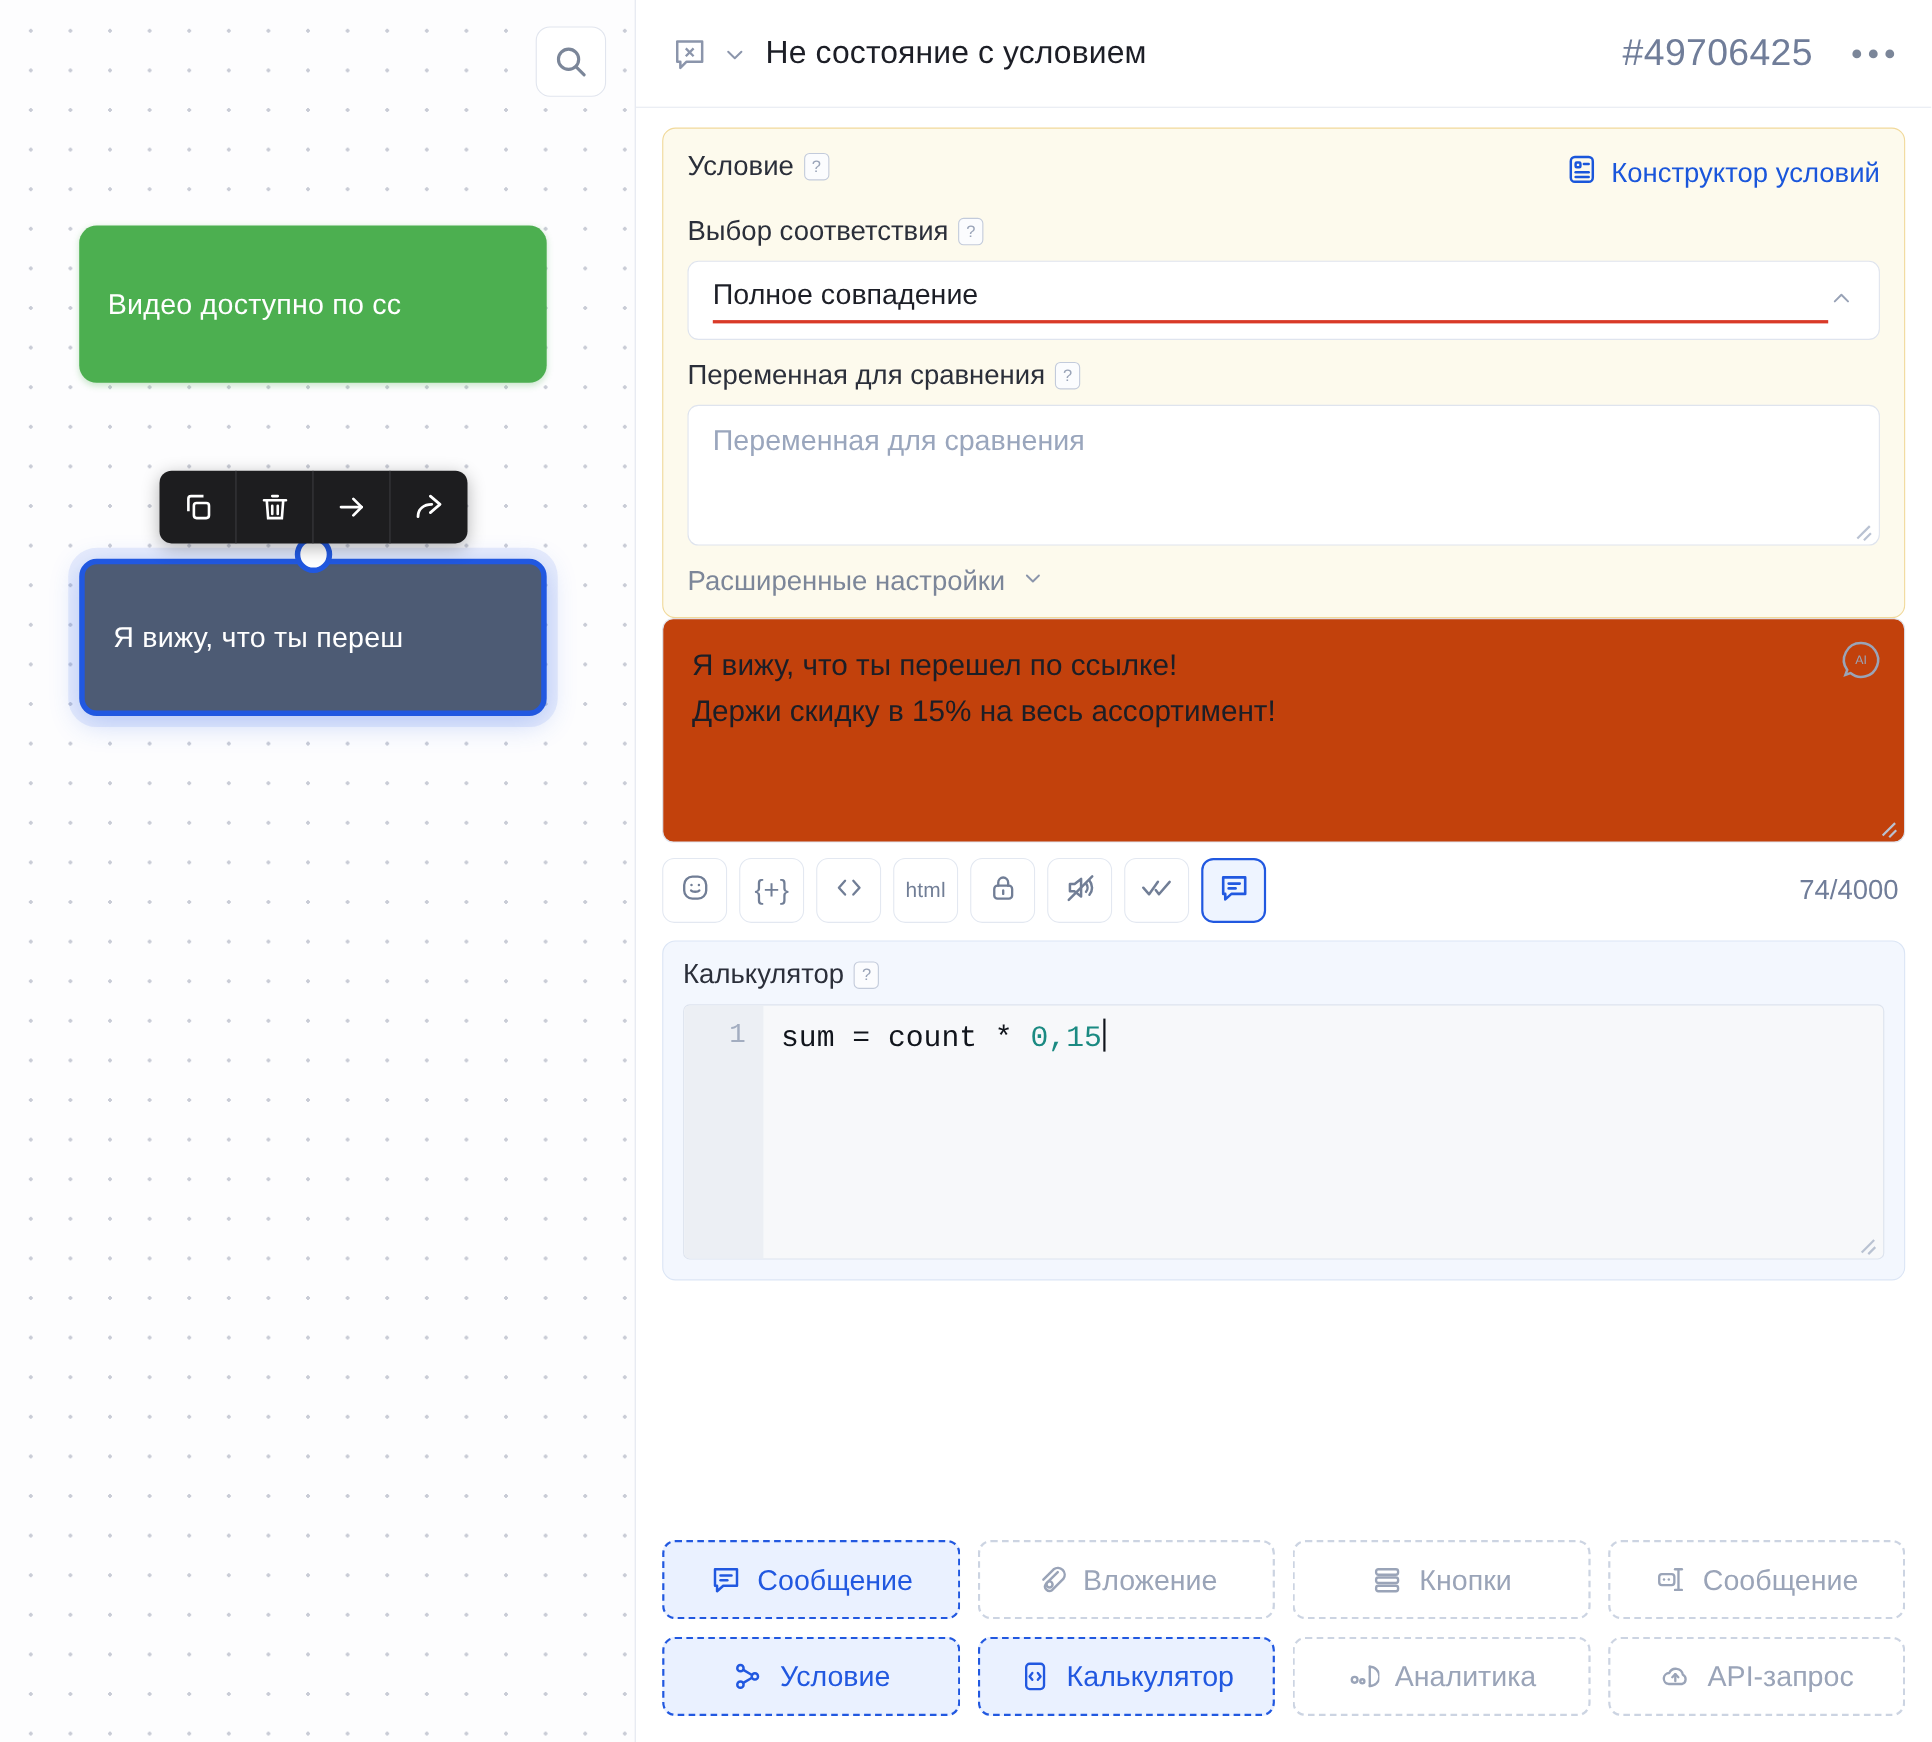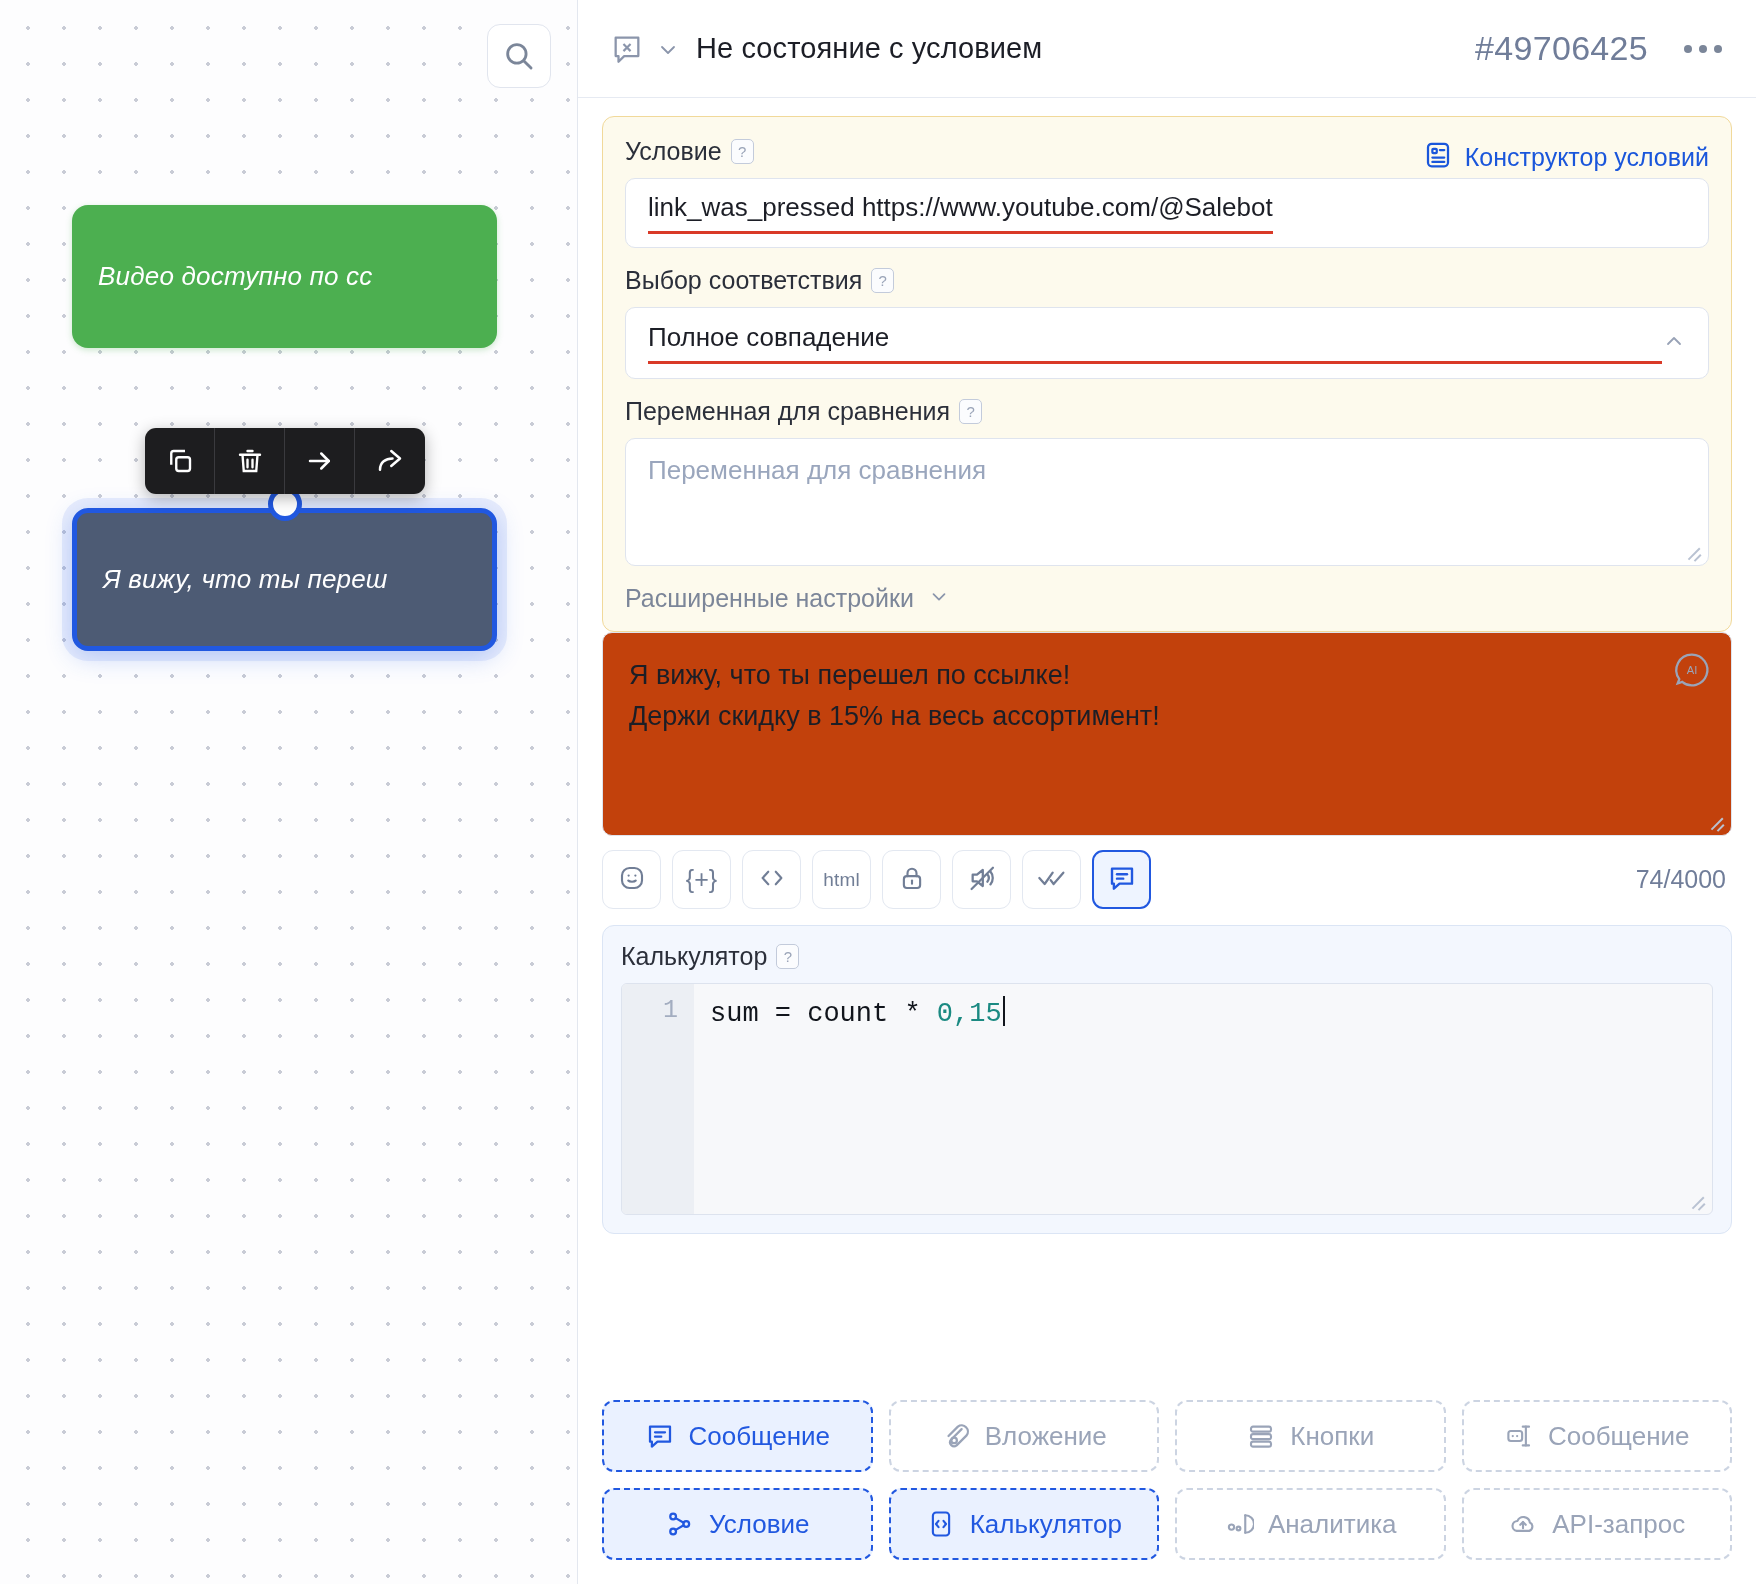--- a/index.html
+++ b/index.html
@@ -36,21 +36,20 @@
   .node {
     position: absolute;
     border-radius: 16px;
     display: flex; align-items: center;
     padding: 0 26px;
     color: #ffffff;
     font-size: 26px;
     letter-spacing: .2px;
     white-space: nowrap; overflow: hidden;
     cursor: pointer;
-    font-style: italic;
   }
   .node-green {
     left: 72px; top: 205px; width: 425px; height: 143px;
     background: #4caf50;
     box-shadow: 0 2px 6px rgba(76,175,80,.28);
   }
   .node-selected {
     left: 72px; top: 508px; width: 425px; height: 143px;
     background: #4d5b74;
     border: 5px solid #2158e0;
@@ -341,23 +340,20 @@
                 <rect x="7.5" y="7" width="3.5" height="3.5" rx=".8"></rect>
                 <line x1="13.5" y1="8" x2="17" y2="8"></line>
                 <line x1="7.5" y1="14" x2="17" y2="14"></line>
                 <line x1="7.5" y1="17.5" x2="17" y2="17.5"></line>
               </svg>
             </span>
             <span>Конструктор условий</span>
           </div>
         </div>
 
-        <div class="input-box">
-          <span class="input-val redline">link_was_pressed https://www.youtube.com/@Salebot</span>
-        </div>
 
         <div class="field-label-row mt18">
           <span class="field-label">Выбор соответствия</span>
           <span class="help-ico">?</span>
         </div>
         <div class="select-box">
           <span class="input-val redline grow">Полное совпадение</span>
           <span>
             <svg width="24" height="24" viewBox="0 0 24 24" fill="none" stroke="#98a2b6" stroke-width="1.8" stroke-linecap="round" stroke-linejoin="round">
               <polyline points="6,15 12,9 18,15"></polyline>

